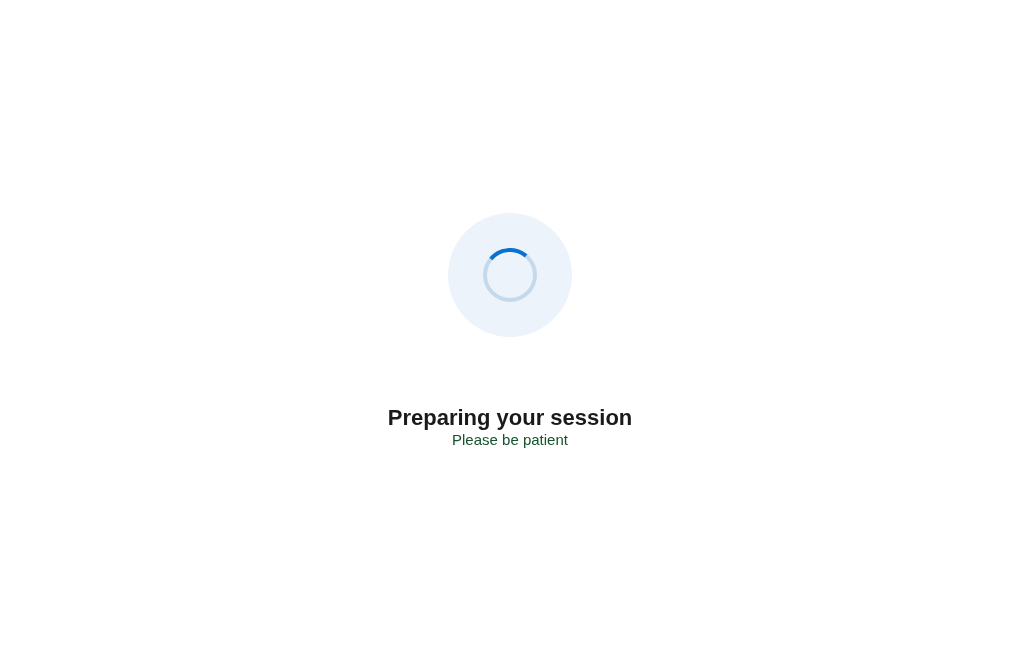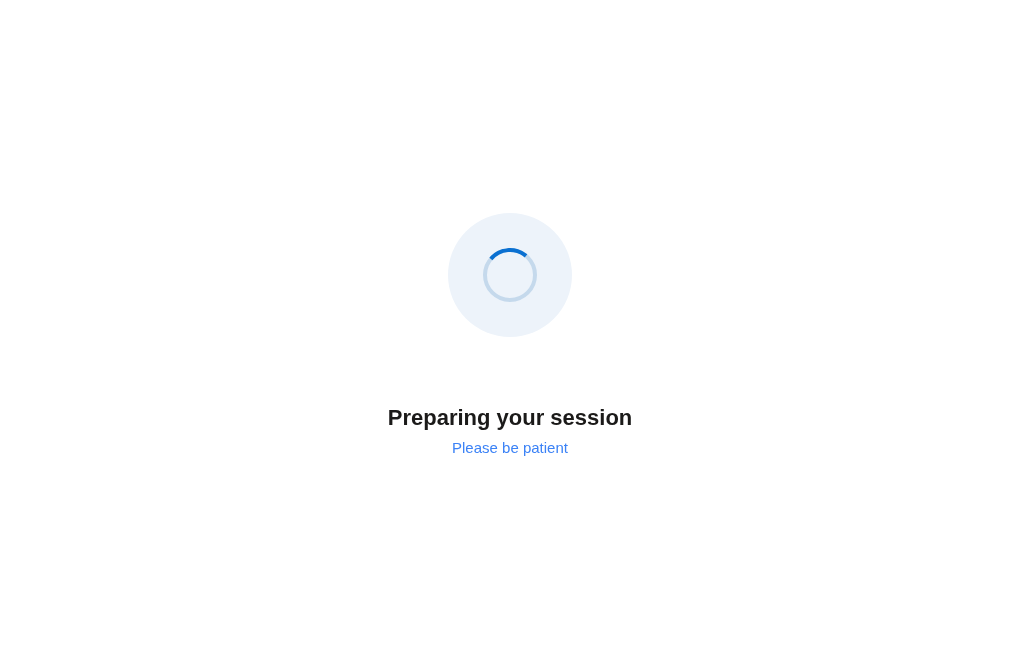--- a/index.html
+++ b/index.html
@@ -52,27 +52,26 @@
       border: 4px solid transparent;
       border-top-color: #0a70d1;
       border-radius: 50%;
       transform: rotate(-5deg);
     }
     
     .heading {
       font-size: 22px;
       font-weight: 600;
       color: #1b1a19;
-      margin-bottom: 8px;
     }
     
     .subtext {
       font-size: 15px;
       font-weight: 400;
-      color: #3b82f6;
+      color: #14532d;
       text-align: center;
     }
   </style>
 </head>
 <body>
 
 <div class="spinner-container">
   <div class="spinner">
     <div class="spinner-track"></div>
     <div class="spinner-arc"></div>

